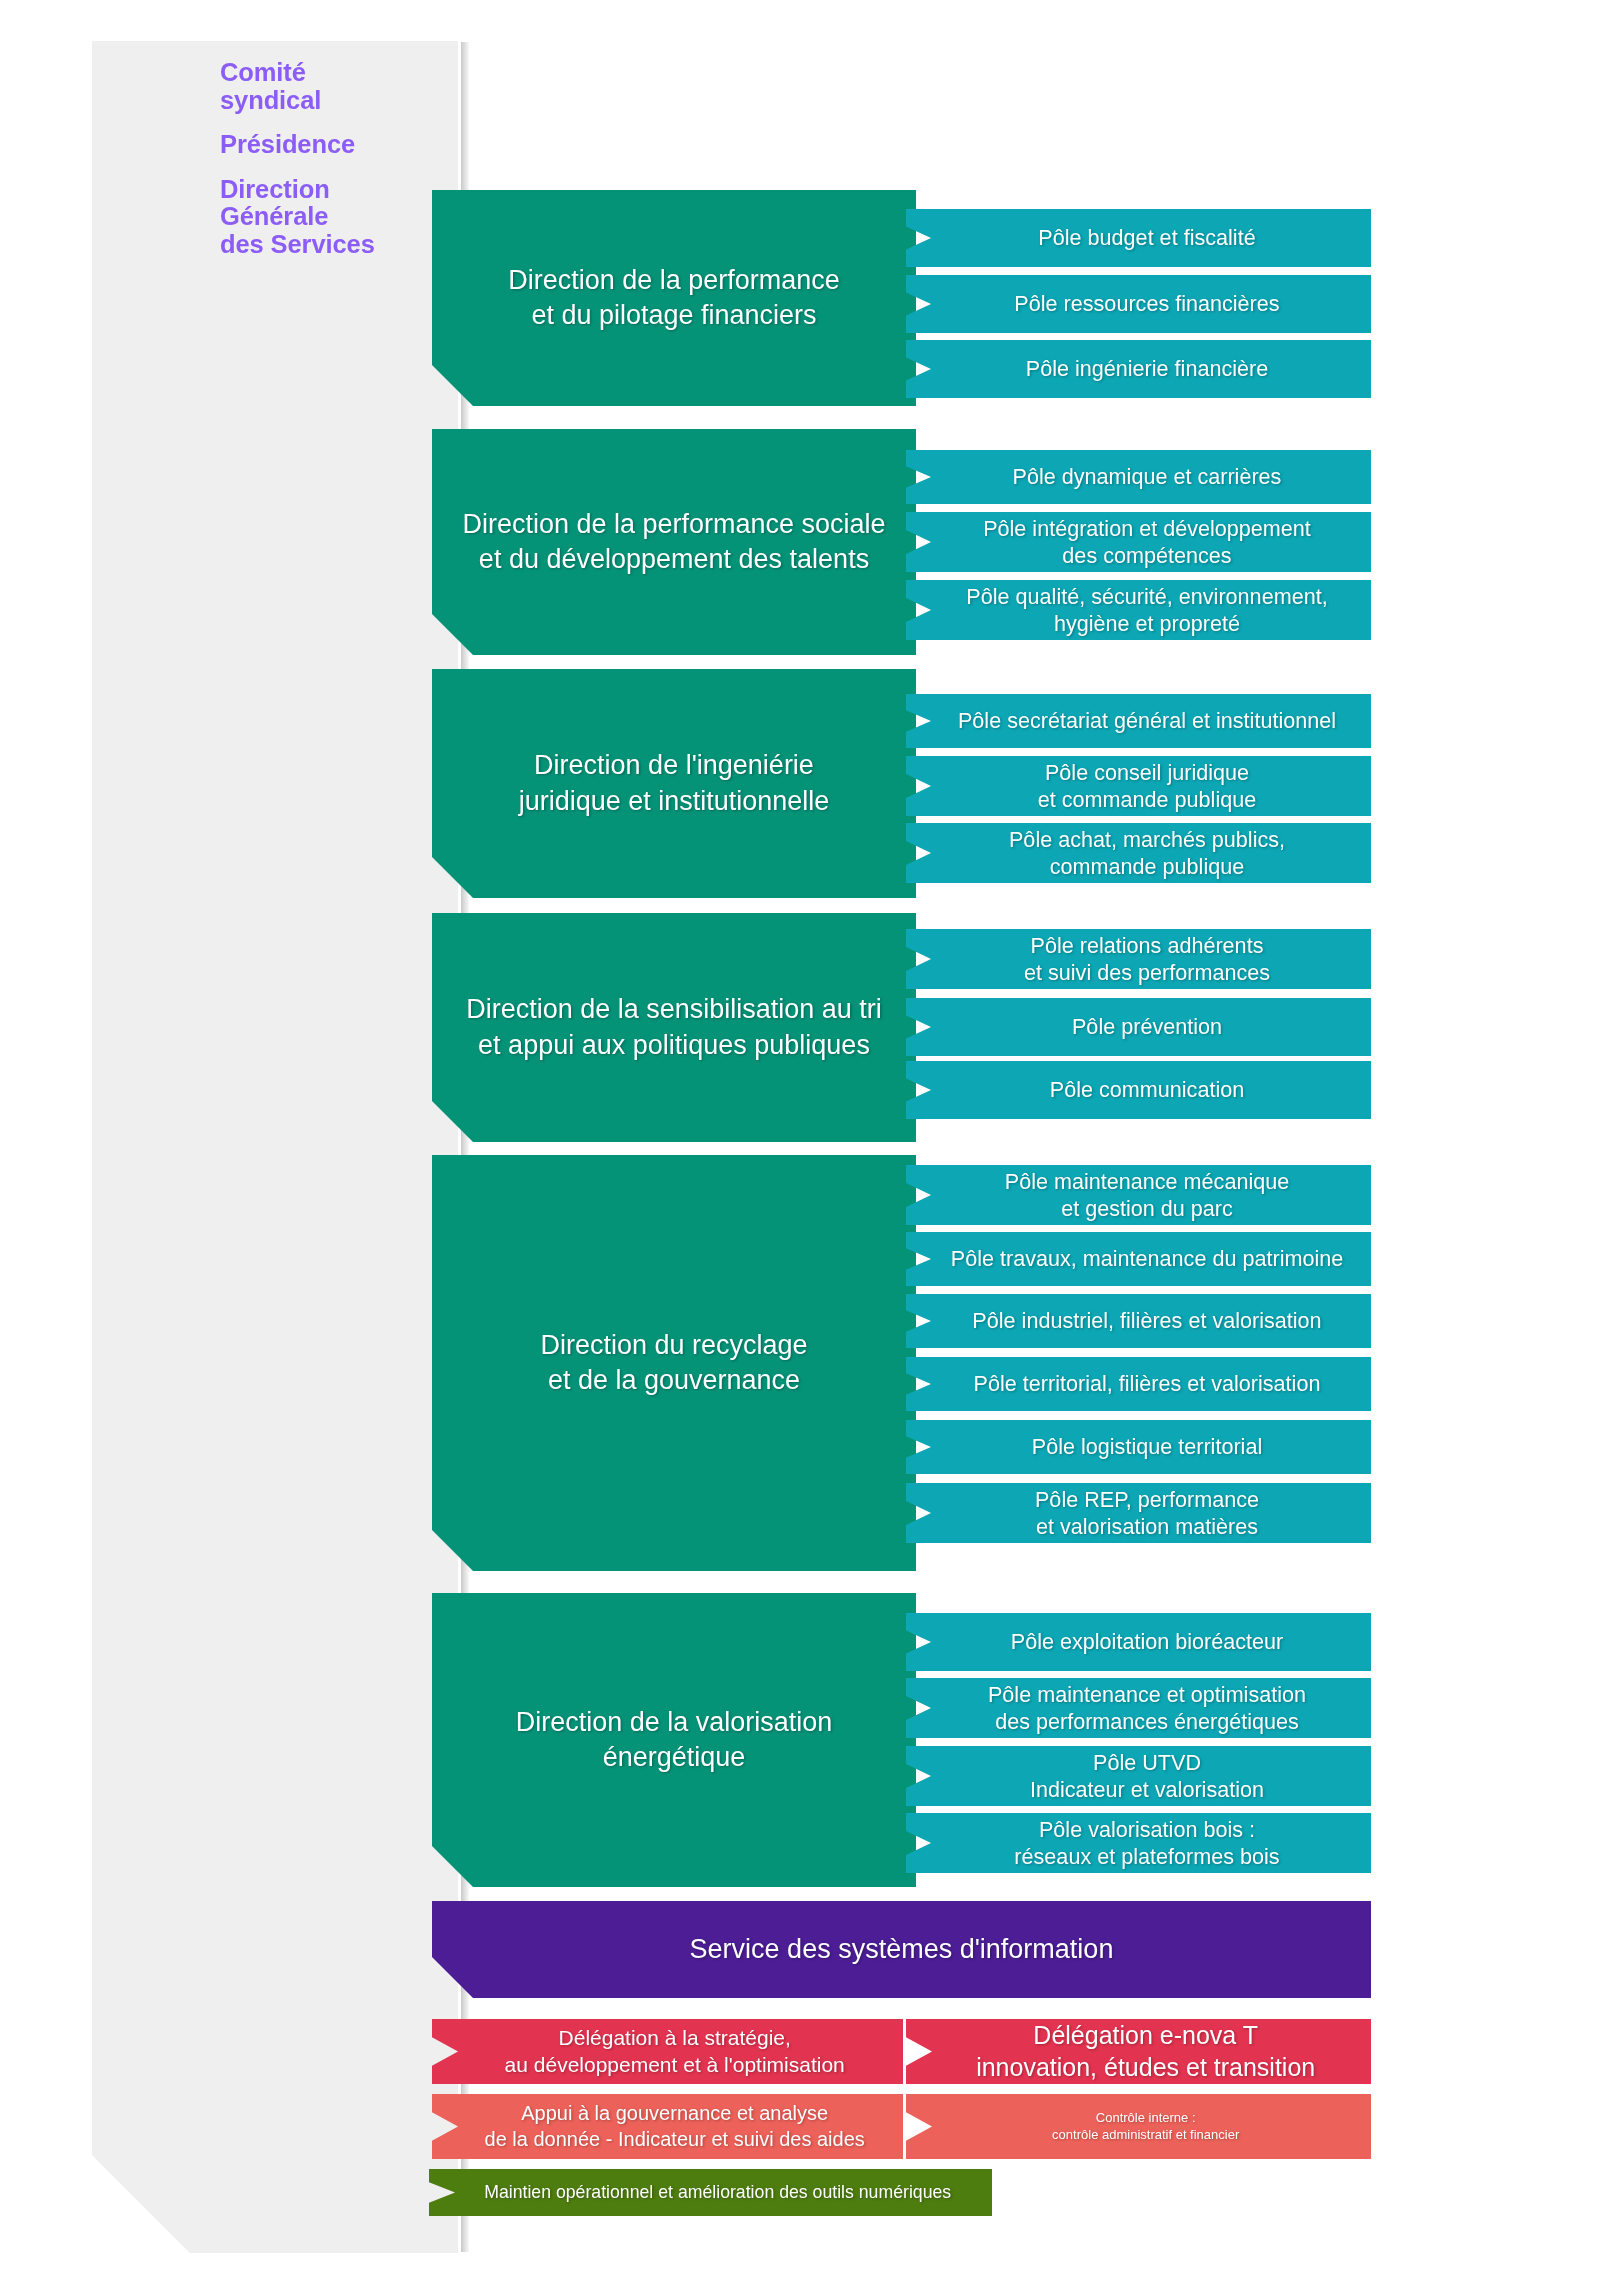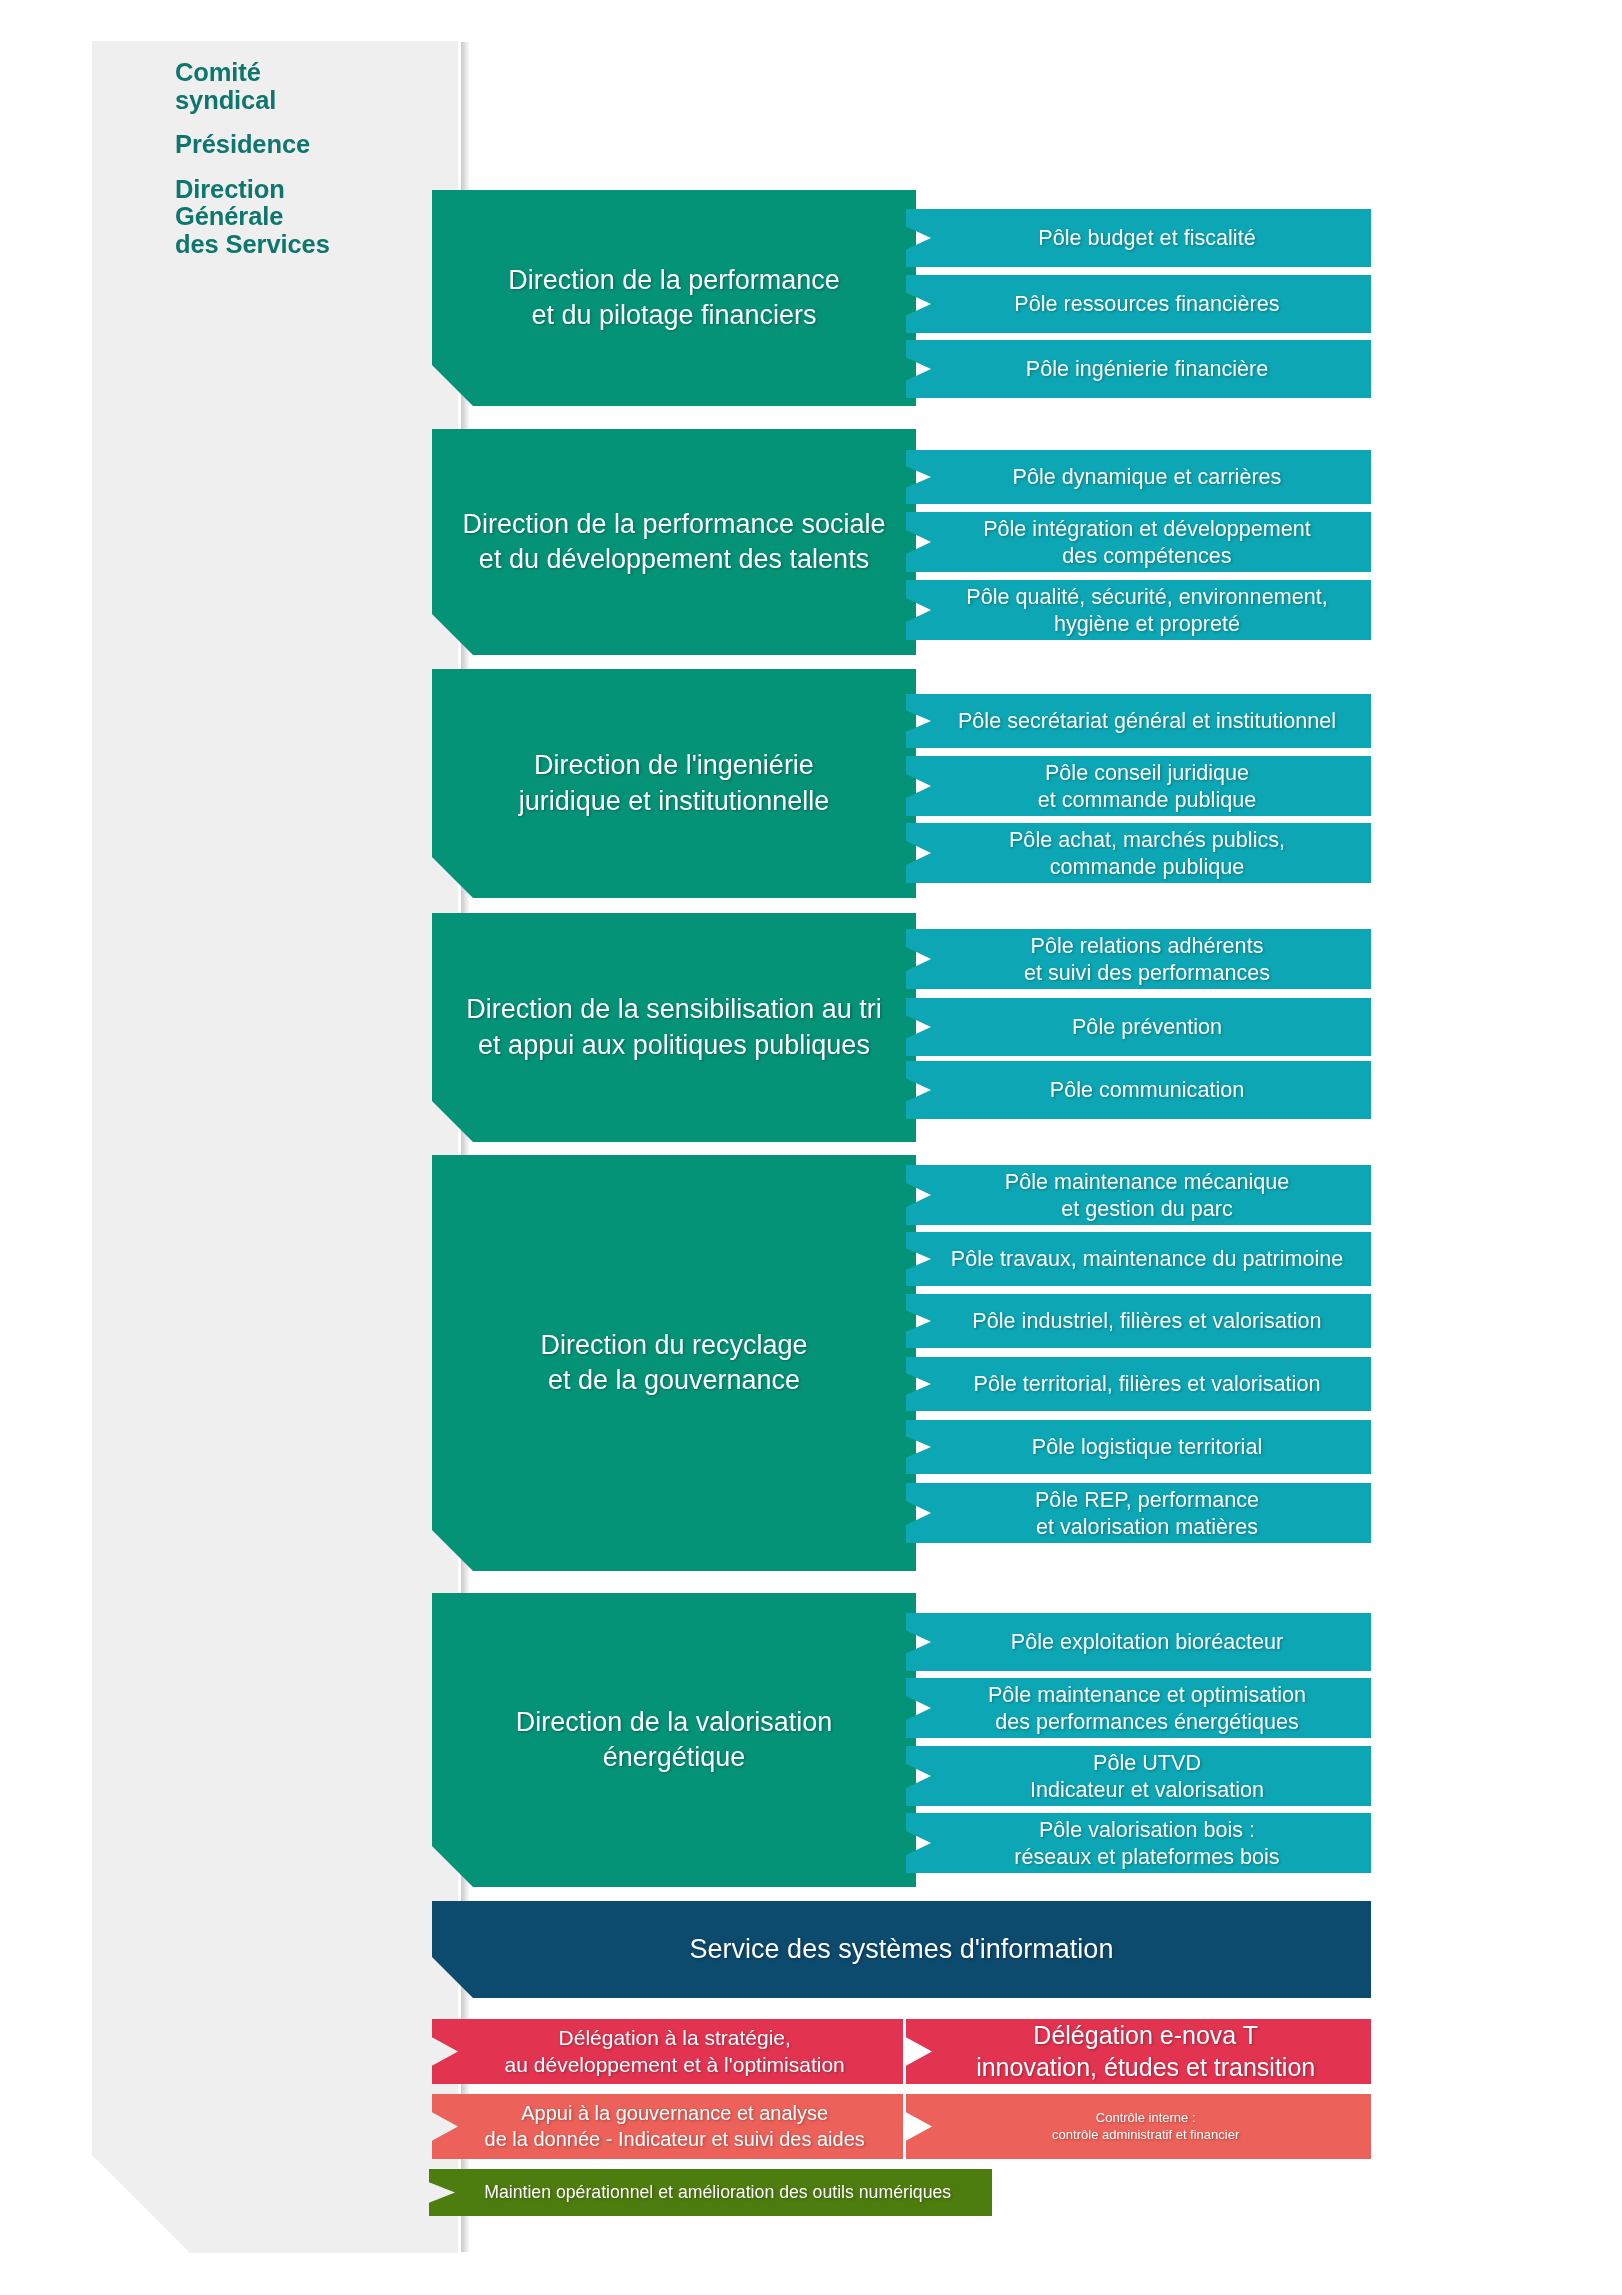--- a/index.html
+++ b/index.html
@@ -10,22 +10,22 @@
   
   #gov-panel{
     position:absolute; left:92px; top:41px; width:366px; height:2212px;
     background:#efefef;
     -webkit-clip-path:polygon(0 0,100% 0,100% 100%,98px 100%,0 calc(100% - 98px));
     clip-path:polygon(0 0,100% 0,100% 100%,98px 100%,0 calc(100% - 98px));
     filter:drop-shadow(6.5px 6.5px 9.2px rgba(0,0,0,.30));
   }
   #gov-labels{position:absolute;left:175px;top:59px;width:275px;}
   .gov-label{
-    color:#0f766e; font-weight:bold; font-size:25.5px; line-height:1.08;
-    letter-spacing:-0.1px; margin-bottom:17px; white-space:pre-line;
+    color:#8b5cf6; font-weight:bold; font-size:25.5px; line-height:1.08;
+    letter-spacing:-0.1px; margin-bottom:17px; white-space:pre-line;margin-left:45px;
   }
 
   
   #spine{
     position:absolute; left:461px; top:42px; width:7.9px; height:2210px;
     background:linear-gradient(90deg,rgba(0,0,0,.38),rgba(0,0,0,.05));
     opacity:.55;
   }
 
   
@@ -191,21 +191,21 @@
 </div>
 <div class="pole-bar" style="top:1746px;height:60px;">
   <div class="pole-label">Pôle UTVD
 Indicateur et valorisation</div>
 </div>
 <div class="pole-bar" style="top:1813px;height:60px;">
   <div class="pole-label">Pôle valorisation bois :
 réseaux et plateformes bois</div>
 </div>
 
-<div class="band" style="left:432px;top:1901px;width:939px;height:97px;background:#0c4a6e;">
+<div class="band" style="left:432px;top:1901px;width:939px;height:97px;background:#4c1d95;">
   <div class="band-label" style="font-size:27px;line-height:1.25;">Service des systèmes d'information</div>
 </div>
 
 <div class="band notch-left" style="left:432px;top:2019px;width:471px;height:65px;background:#E23350;">
   <div class="band-label" style="font-size:21px;line-height:1.26;padding-left:14.4px;">Délégation à la stratégie,
 au développement et à l'optimisation</div>
 </div>
 <div class="band notch-left" style="left:906px;top:2019px;width:465px;height:65px;background:#E23350;">
   <div class="band-label" style="font-size:25px;line-height:1.26;padding-left:14.4px;">Délégation e-nova T
 innovation, études et transition</div>

